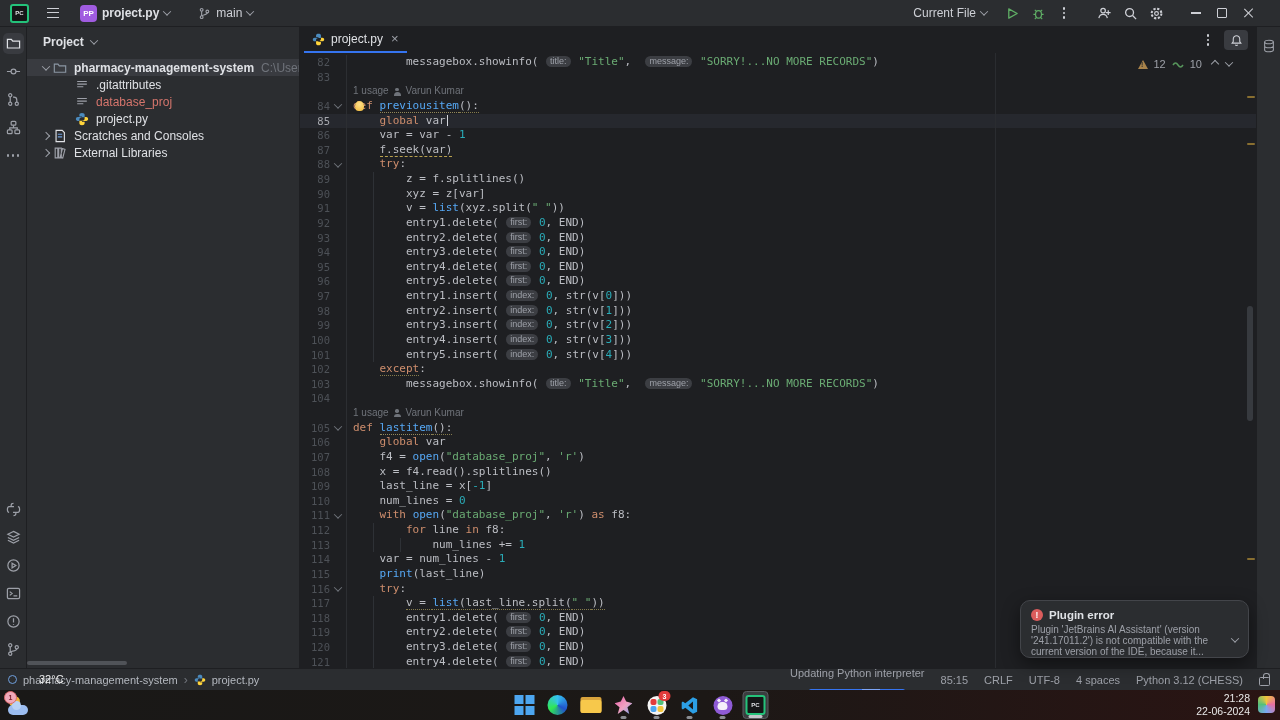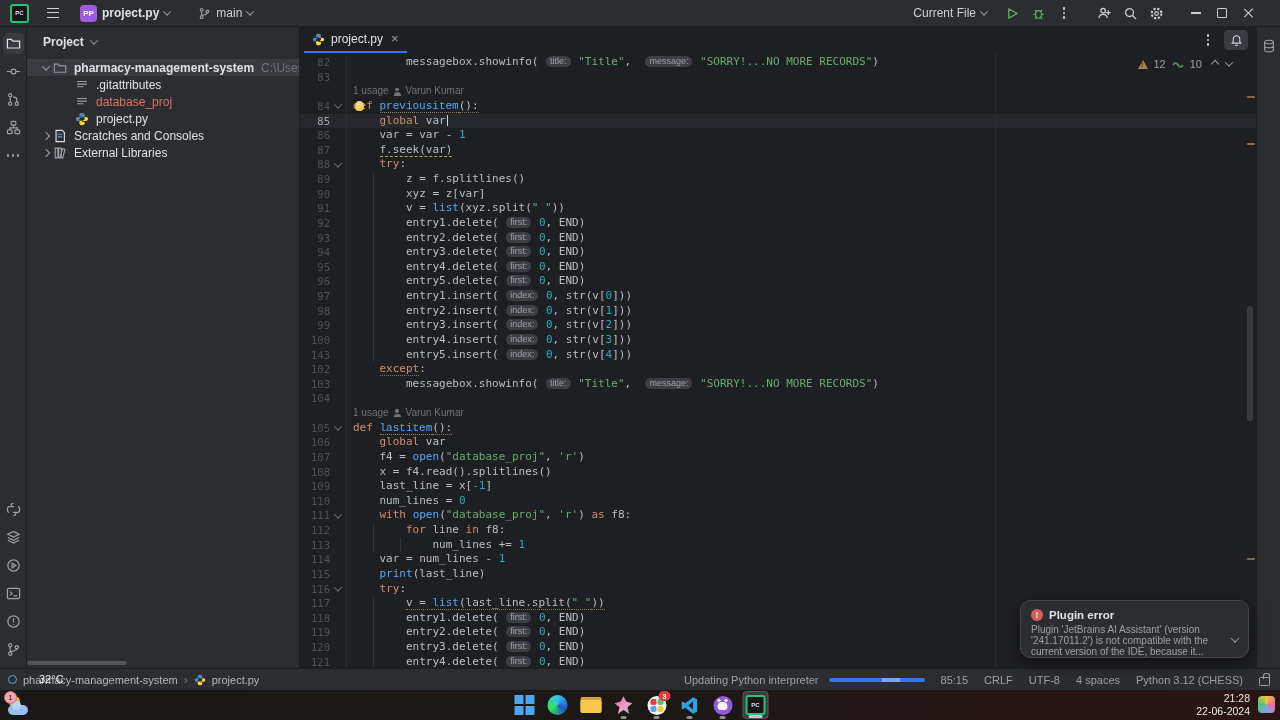--- a/index.html
+++ b/index.html
@@ -69,21 +69,21 @@
   .bell-btn{background:#393b40;border-radius:4px;width:24px;height:20px;display:flex;align-items:center;justify-content:center;color:#ced0d6;}
   .codearea{flex:1;position:relative;overflow:hidden;padding-top:2px;font-family:"DejaVu Sans Mono",monospace;font-size:11px;}
   .crow{display:flex;height:14.64px;line-height:14.64px;}
   .crow.cur{background:#26282e;}
   .crow.cur .lnum{color:#a6a8ae;}
   .lnum{width:30px;flex:none;text-align:right;color:#4d5157;font-size:10.5px;}
   .lfold{width:16px;flex:none;display:flex;align-items:center;justify-content:center;color:#6f737a;}
   .lfold .chev{border-color:#6f737a;}
   .lcode{flex:1;position:relative;white-space:pre;color:#bcbec4;border-left:1px solid #2c2e32;padding-left:6px;min-width:0;}
   .tk-p{color:#bcbec4;}.tk-k{color:#cf8e6d;}.tk-s{color:#6aab73;}.tk-n{color:#2aacb8;}.tk-f{color:#56a8f5;}
-  .tk-d{color:#56a8f5;border-bottom:1px dotted #93885a;font-family:Liberation Mono, monospace;}
+  .tk-d{color:#56a8f5;border-bottom:1px dotted #93885a;}
   .tk-u{border-bottom:1px dotted #857b4c;}
   .tk-w{border-bottom:1px dashed #b8a14f;}
   .hint{display:inline-block;background:#3c3e43;color:#9da0a8;font-family:"Liberation Sans",sans-serif;font-size:9px;
         border-radius:7px;padding:0 4px;line-height:11px;vertical-align:1px;margin:0 1px;}
   .annot{color:#6f737a;font-family:"Liberation Sans",sans-serif;font-size:10px;display:inline-flex;align-items:center;gap:5px;}
   .person{position:relative;width:7px;height:8px;display:inline-block;}
   .person::before{content:'';position:absolute;top:0;left:1.8px;width:3.4px;height:3.4px;border-radius:50%;background:#6f737a;}
   .person::after{content:'';position:absolute;bottom:0;left:0;width:7px;height:3.4px;border-radius:3.5px 3.5px 0 0;background:#6f737a;}
   .caret{display:inline-block;width:1.5px;height:11px;background:#d4d6db;vertical-align:-2px;margin-left:1px;}
   .bulb{position:absolute;left:8px;top:2px;width:9px;height:10px;z-index:2;border-radius:50% 50% 42% 42%;
@@ -103,21 +103,21 @@
             display:flex;flex-direction:column;align-items:center;padding-top:8px;}
   .rightbar .act-btn svg{width:14px;height:14px;}
   
   .statusbar{height:22px;background:#2b2d30;border-top:1px solid #1e1f22;box-sizing:border-box;
              display:flex;align-items:center;font-size:11px;color:#b4b8bf;padding:0 10px 0 8px;}
   .crumbs{display:flex;align-items:center;gap:6px;}
   .mod-circle{width:7px;height:7px;border:1.4px solid #6f9fdd;border-radius:50%;}
   .crumb-sep{color:#6f737a;font-size:12px;}
   .crumbs svg{width:12px;height:12px;}
   .sb-right{margin-left:auto;display:flex;align-items:center;gap:16px;color:#9da0a8;}
-  .prog{display:flex;align-items:center;gap:10px;}
+  .prog{display:flex;align-items:center;gap:10px;flex-direction:column;}
   .prog-bar{width:96px;height:4px;border-radius:2px;
             background:linear-gradient(90deg,#3574f0 0 55%,#7da6f7 55% 74%,#3574f0 74%);}
   .lock{position:relative;width:9px;height:7px;border:1.3px solid #9da0a8;border-radius:1.5px;margin-top:4px;}
   .lock::before{content:'';position:absolute;top:-5px;left:3px;width:5px;height:5px;border:1.3px solid #9da0a8;border-bottom:none;
                 border-radius:3px 3px 0 0;}
   
   .taskbar{height:30px;background:linear-gradient(90deg,#191817 0%,#1c1816 55%,#2a1413 100%);position:relative;}
   .weather{position:absolute;left:6px;top:1px;display:flex;align-items:center;gap:7px;height:28px;}
   .wicon{position:relative;width:26px;height:24px;}
   .wsun{position:absolute;left:3px;top:3px;width:11px;height:11px;border-radius:50%;background:#f0b73d;}
@@ -524,21 +524,21 @@
             <span class="lnum">99</span>
             <span class="lfold"></span>
             <span class="lcode"><span class="iguide" style="left: 4ch;"></span><span class="tk-p">        entry3.insert( </span><span class="hint">index:</span><span class="tk-p"> </span><span class="tk-n">0</span><span class="tk-p">, str(v[</span><span class="tk-n">2</span><span class="tk-p">]))</span></span>
           </div>
           <div class="crow">
             <span class="lnum">100</span>
             <span class="lfold"></span>
             <span class="lcode"><span class="iguide" style="left: 4ch;"></span><span class="tk-p">        entry4.insert( </span><span class="hint">index:</span><span class="tk-p"> </span><span class="tk-n">0</span><span class="tk-p">, str(v[</span><span class="tk-n">3</span><span class="tk-p">]))</span></span>
           </div>
           <div class="crow">
-            <span class="lnum">143</span>
+            <span class="lnum">101</span>
             <span class="lfold"></span>
             <span class="lcode"><span class="iguide" style="left: 4ch;"></span><span class="tk-p">        entry5.insert( </span><span class="hint">index:</span><span class="tk-p"> </span><span class="tk-n">0</span><span class="tk-p">, str(v[</span><span class="tk-n">4</span><span class="tk-p">]))</span></span>
           </div>
           <div class="crow">
             <span class="lnum">102</span>
             <span class="lfold"></span>
             <span class="lcode"><span class="tk-p">    </span><span class="tk-k tk-u">except</span><span class="tk-p">:</span></span>
           </div>
           <div class="crow">
             <span class="lnum">103</span>

